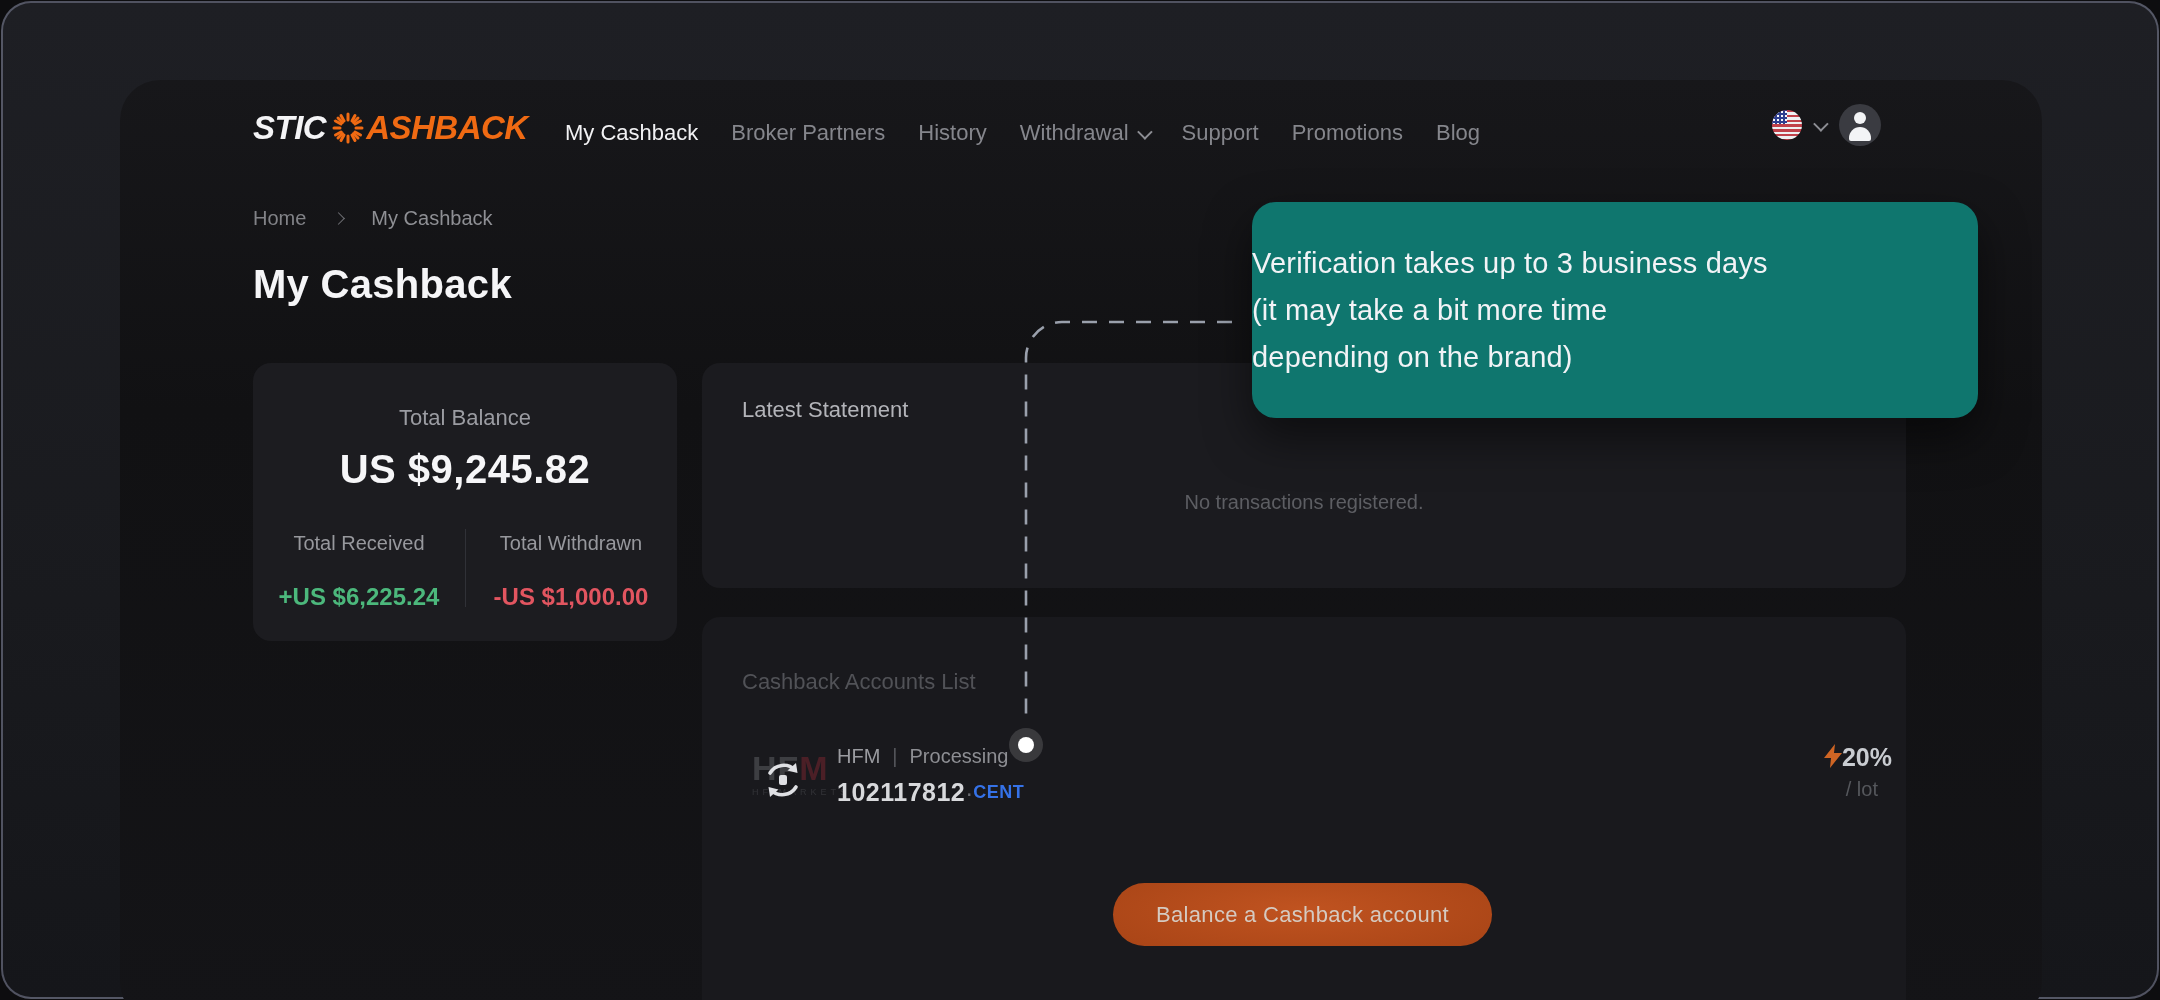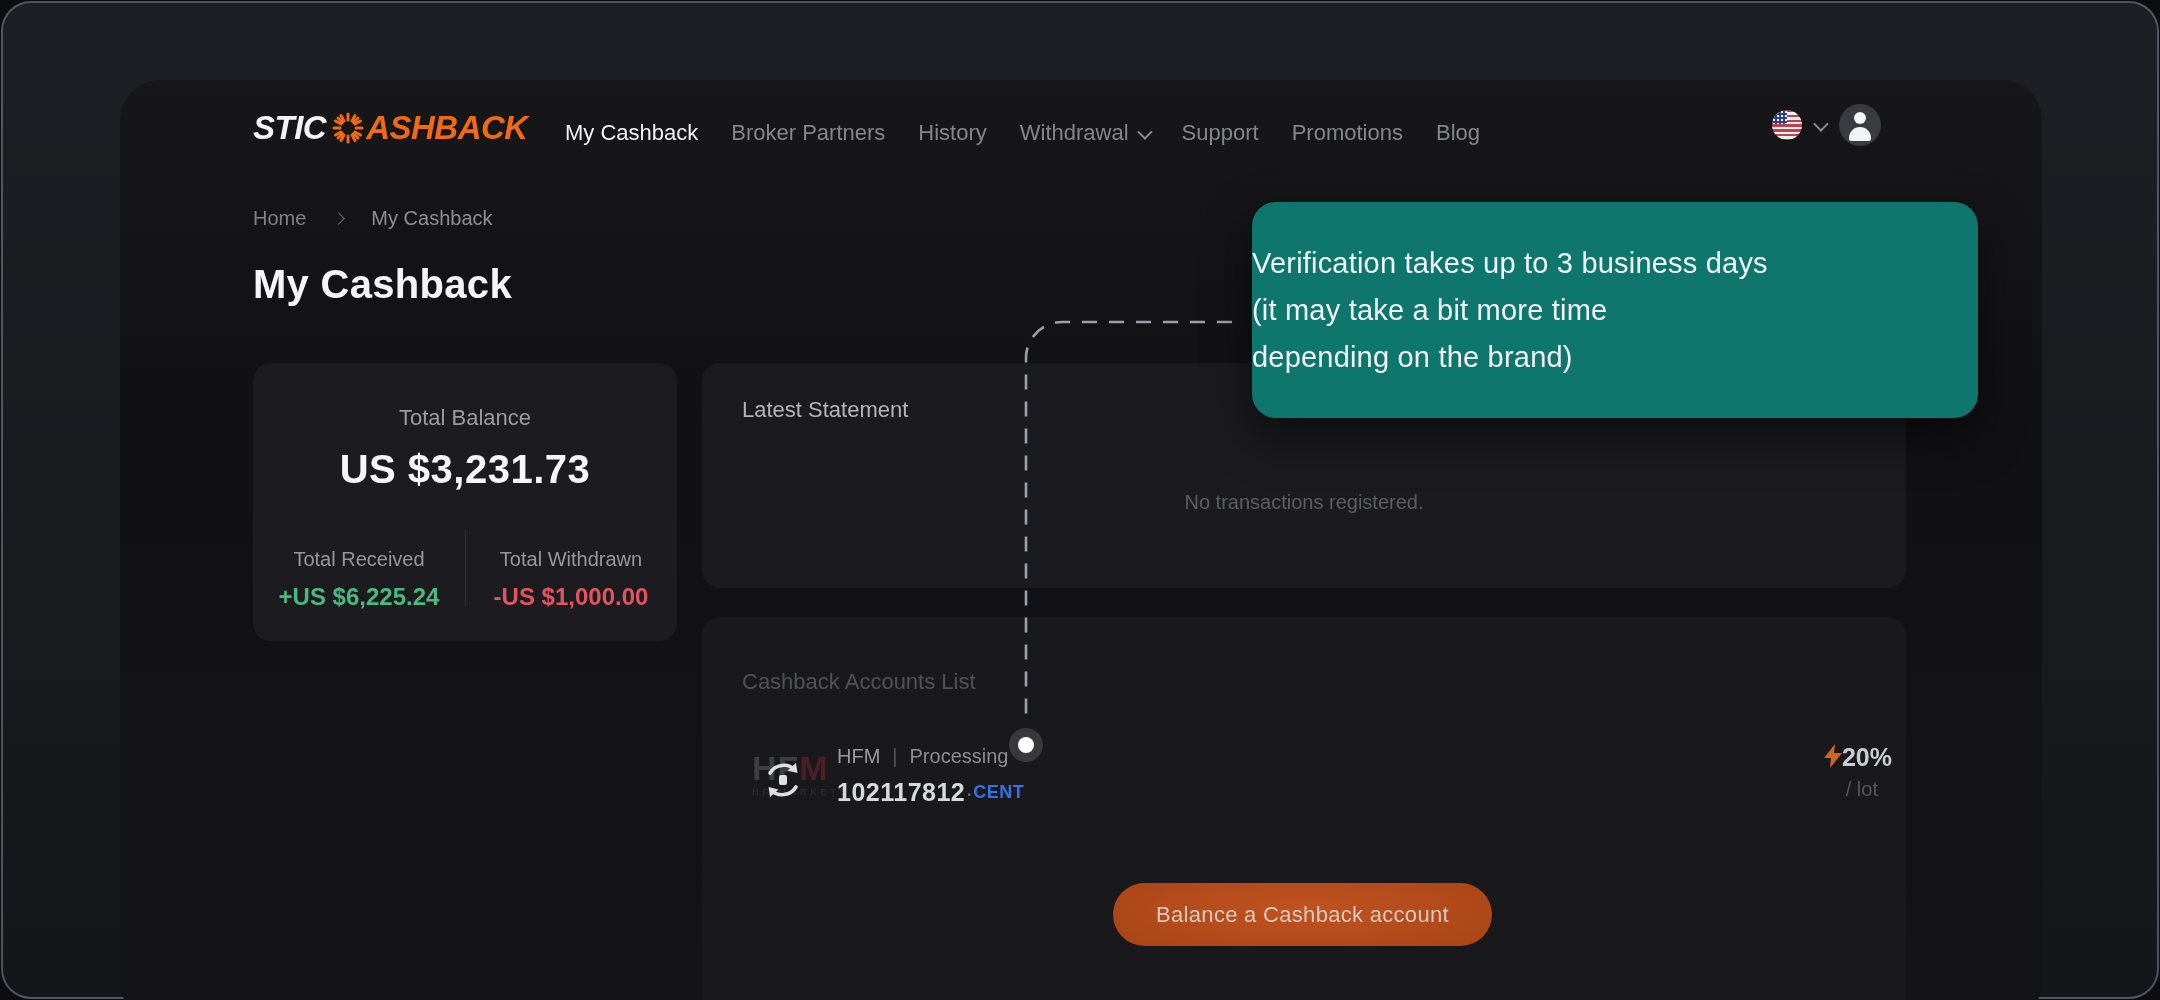--- a/index.html
+++ b/index.html
@@ -45,21 +45,21 @@
 
   
   .card{position:absolute;border-radius:18px;}
   .balance-card{left:253px;top:363px;width:424px;height:278px;background:#1c1c20;
     display:flex;flex-direction:column;align-items:center;}
   .bal-label{margin-top:42px;font-size:22px;color:#9b9ca2;}
   .bal-value{margin-top:16px;font-size:40px;font-weight:700;color:#f6f6f8;letter-spacing:.5px;}
   .bal-row{position:absolute;left:0;bottom:30px;width:100%;display:flex;}
   .bal-col{width:50%;text-align:center;}
   .bal-col .lbl{font-size:20px;color:#97989d;}
-  .bal-col .val{margin-top:12px;font-size:24px;font-weight:600;}
+  .bal-col .val{margin-top:28px;font-size:24px;font-weight:600;}
   .val-green{color:var(--green,#4cb87c);}
   .val-red{color:var(--red,#e25560);}
   .bal-div{position:absolute;left:50%;bottom:34px;width:1px;height:78px;background:#303137;}
 
   .stmt-card{left:702px;top:363px;width:1204px;height:225px;background:#1b1b1f;}
   .stmt-title{position:absolute;left:40px;top:34px;font-size:22px;color:#b3b4b9;}
   .stmt-empty{position:absolute;left:0;top:128px;width:100%;text-align:center;font-size:20px;color:#5d5e63;}
 
   .acct-card{left:702px;top:617px;width:1204px;height:440px;background:#19191d;}
   .acct-title{position:absolute;left:40px;top:52px;font-size:22px;color:#515257;}
@@ -161,21 +161,21 @@
 
   <div class="breadcrumb">
     <span>Home</span>
     <span class="bc-sep"></span>
     <span class="bc-current">My Cashback</span>
   </div>
   <div class="page-title">My Cashback</div>
 
   <div class="card balance-card">
     <div class="bal-label">Total Balance</div>
-    <div class="bal-value">US $3,231.73</div>
+    <div class="bal-value">US $9,245.82</div>
     <div class="bal-div"></div>
     <div class="bal-row">
       <div class="bal-col">
         <div class="lbl">Total Received</div>
         <div class="val val-green">+US $6,225.24</div>
       </div>
       <div class="bal-col">
         <div class="lbl">Total Withdrawn</div>
         <div class="val val-red">-US $1,000.00</div>
       </div>

